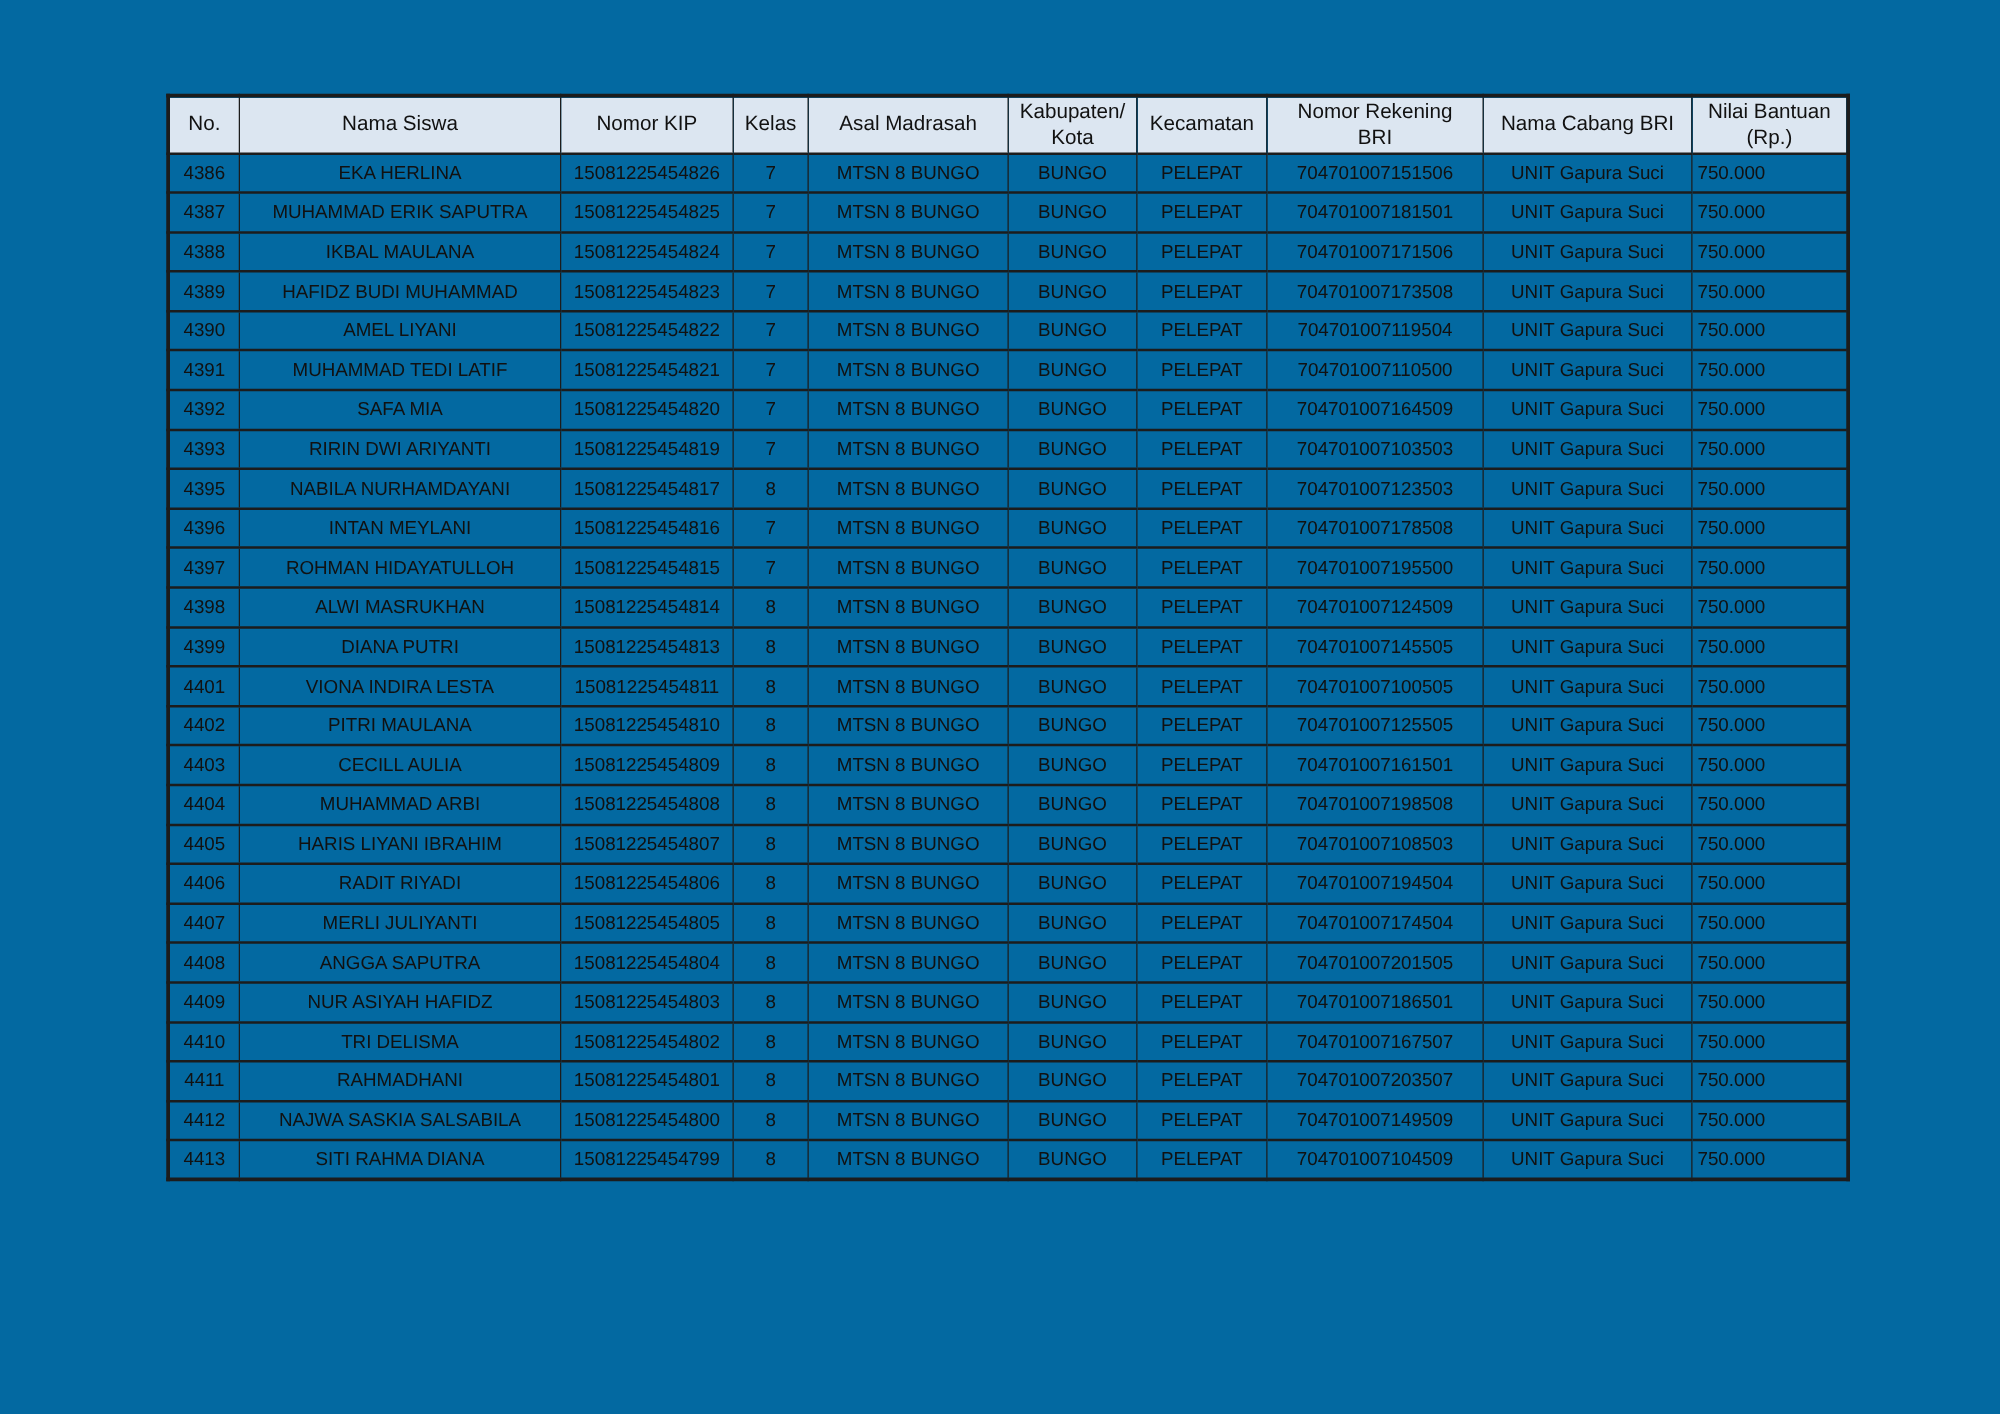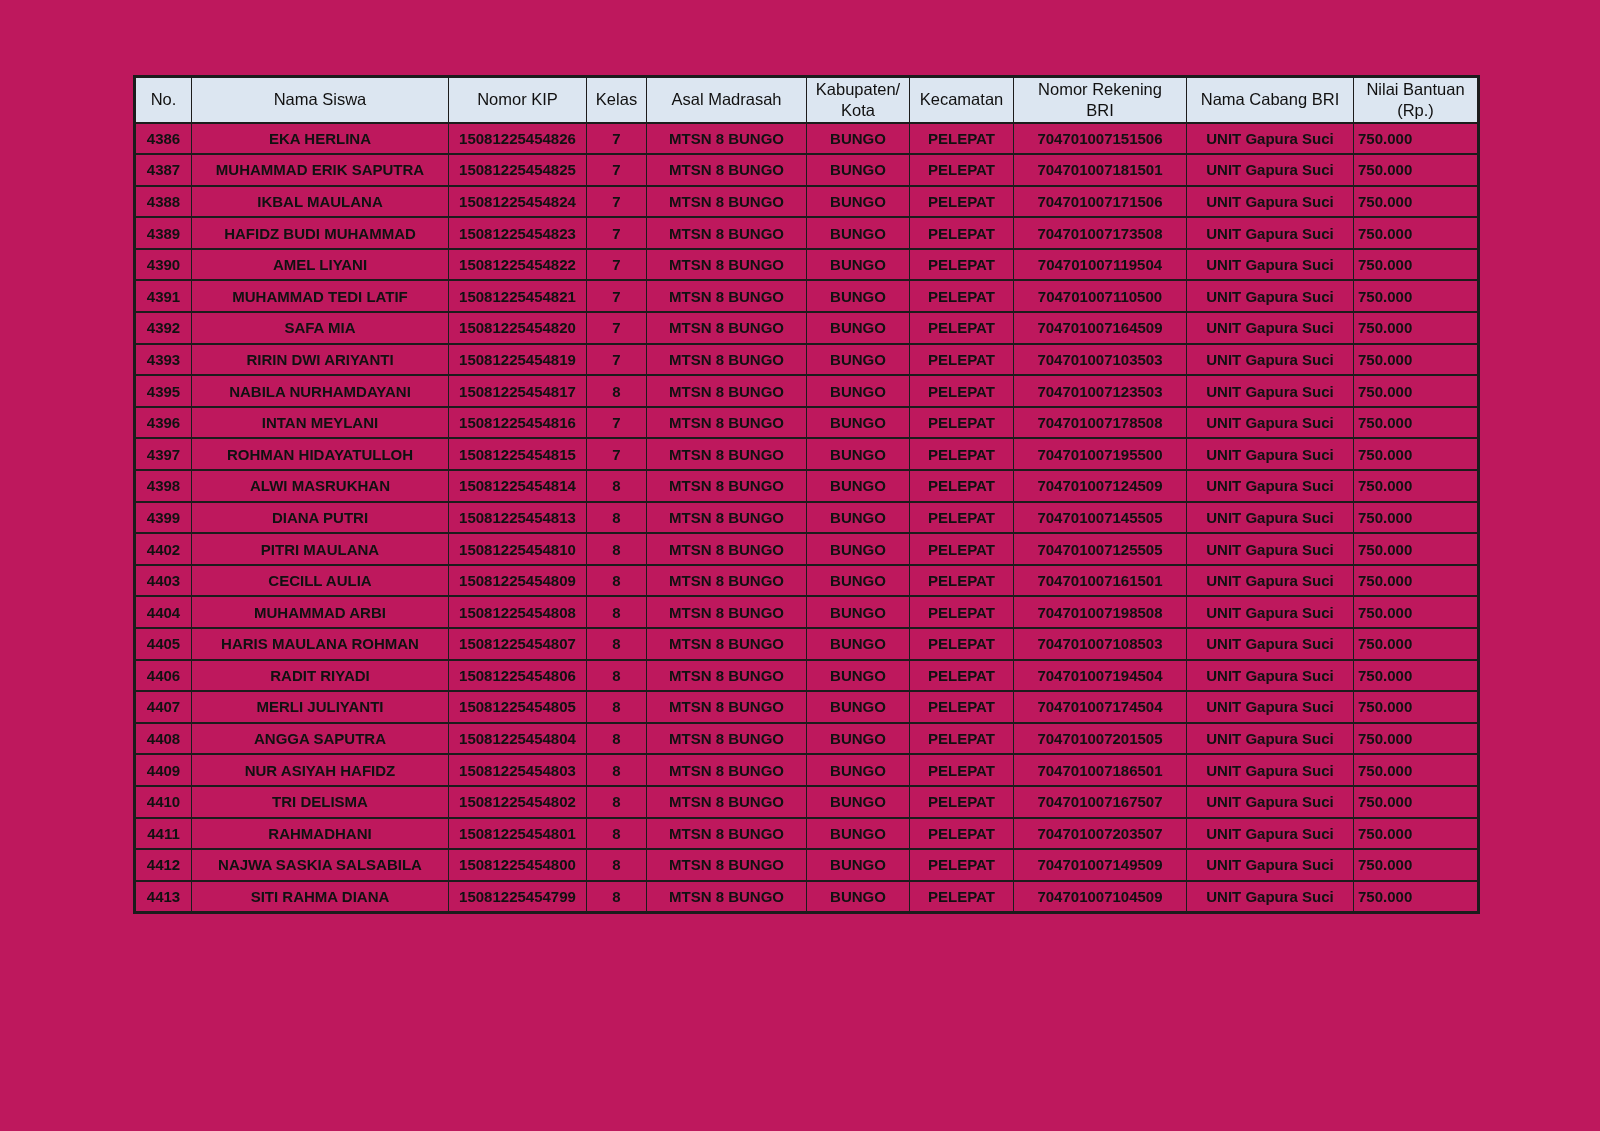--- a/index.html
+++ b/index.html
@@ -4,21 +4,21 @@
 <style>
   html, body {
     margin: 0;
     padding: 0;
     background: #ffffff;
   }
   .canvas {
     position: relative;
     width: 1600px;
     height: 1131px;
-    background: #be185d;
+    background: #0369a1;
     font-family: "Liberation Sans", sans-serif;
     color: #111111;
   }
   table.data-table {
     position: absolute;
     left: 133px;
     top: 75px;
     width: 1344px;
     border-collapse: collapse;
     table-layout: fixed;
@@ -39,21 +39,20 @@
     background: #dce6f1;
     font-weight: normal;
     font-size: 16.5px;
     text-align: center;
     vertical-align: middle;
     line-height: 1.25;
     white-space: pre-line;
   }
   table.data-table tbody tr {
     height: 31.6px;
-    font-weight: bold;
   }
   table.data-table tbody td {
     font-size: 15px;
     vertical-align: middle;
     white-space: nowrap;
   }
   td.al-c { text-align: center; }
   td.al-l { text-align: center; padding-left: 5px; }
   td.al-r { text-align: left; padding-right: 6px; }
 </style>
@@ -242,20 +241,32 @@
           <td class="al-c">15081225454813</td>
           <td class="al-c">8</td>
           <td class="al-c">MTSN 8 BUNGO</td>
           <td class="al-c">BUNGO</td>
           <td class="al-c">PELEPAT</td>
           <td class="al-c">704701007145505</td>
           <td class="al-c">UNIT Gapura Suci</td>
           <td class="al-r">750.000</td>
         </tr>
         <tr>
+          <td class="al-c">4401</td>
+          <td class="al-l">VIONA INDIRA LESTA</td>
+          <td class="al-c">15081225454811</td>
+          <td class="al-c">8</td>
+          <td class="al-c">MTSN 8 BUNGO</td>
+          <td class="al-c">BUNGO</td>
+          <td class="al-c">PELEPAT</td>
+          <td class="al-c">704701007100505</td>
+          <td class="al-c">UNIT Gapura Suci</td>
+          <td class="al-r">750.000</td>
+        </tr>
+        <tr>
           <td class="al-c">4402</td>
           <td class="al-l">PITRI MAULANA</td>
           <td class="al-c">15081225454810</td>
           <td class="al-c">8</td>
           <td class="al-c">MTSN 8 BUNGO</td>
           <td class="al-c">BUNGO</td>
           <td class="al-c">PELEPAT</td>
           <td class="al-c">704701007125505</td>
           <td class="al-c">UNIT Gapura Suci</td>
           <td class="al-r">750.000</td>
@@ -279,21 +290,21 @@
           <td class="al-c">8</td>
           <td class="al-c">MTSN 8 BUNGO</td>
           <td class="al-c">BUNGO</td>
           <td class="al-c">PELEPAT</td>
           <td class="al-c">704701007198508</td>
           <td class="al-c">UNIT Gapura Suci</td>
           <td class="al-r">750.000</td>
         </tr>
         <tr>
           <td class="al-c">4405</td>
-          <td class="al-l">HARIS MAULANA ROHMAN</td>
+          <td class="al-l">HARIS LIYANI IBRAHIM</td>
           <td class="al-c">15081225454807</td>
           <td class="al-c">8</td>
           <td class="al-c">MTSN 8 BUNGO</td>
           <td class="al-c">BUNGO</td>
           <td class="al-c">PELEPAT</td>
           <td class="al-c">704701007108503</td>
           <td class="al-c">UNIT Gapura Suci</td>
           <td class="al-r">750.000</td>
         </tr>
         <tr>

